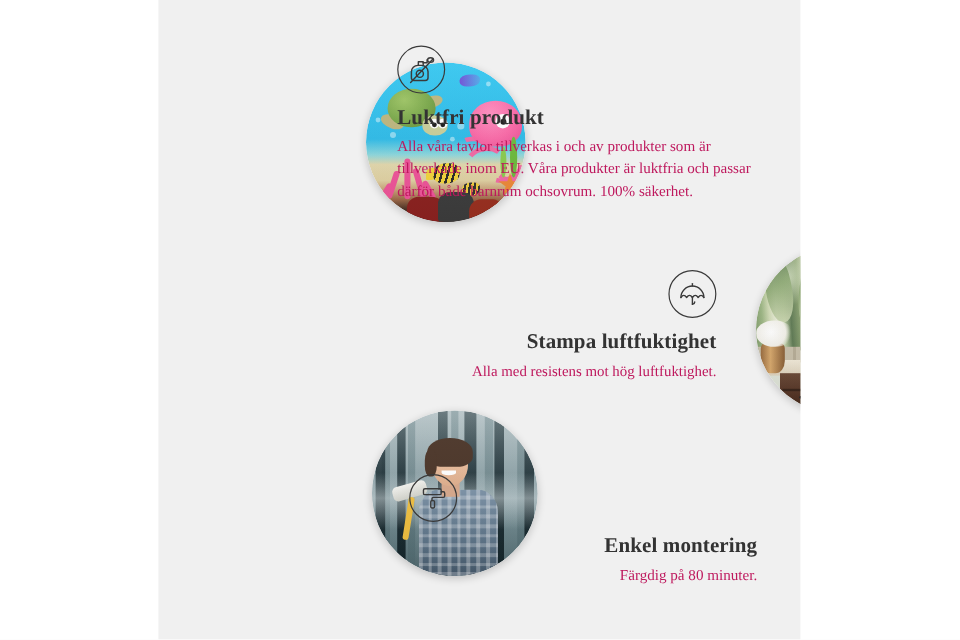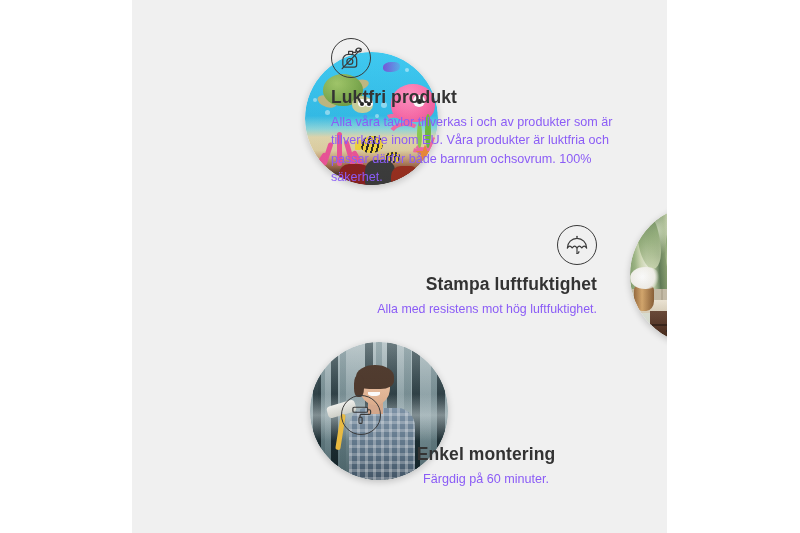--- a/index.html
+++ b/index.html
@@ -23,37 +23,38 @@
 
   
   #panel {
     position: absolute;
     left: 132px;
     top: 0;
     width: 535px;
     height: 533px;
     background: #f0f0f0;
     overflow: hidden;
+    font-family: Liberation Serif, serif;
   }
 
   
   .feature-block {
     position: absolute;
   }
   .feature-title {
     font-size: 17.5px;
     font-weight: 600;
     color: #333333;
     letter-spacing: 0.1px;
     margin: 0 0 4px 0;
     line-height: 1.25;
   }
   .feature-desc {
     font-size: 12.6px;
-    color: #8b5cf6;
+    color: #be185d;
     line-height: 1.47;
     margin: 0;
   }
 
   
   #block-odour {
     left: 199px;
     top: 38px;
     width: 300px;
     text-align: left;
@@ -65,21 +66,21 @@
     width: 320px;
     text-align: right;
   }
   #block-water .feature-desc { font-size: 12.4px; }
 
   
   #block-mount {
     left: 209px;
     top: 395px;
     width: 290px;
-    text-align: center;
+    text-align: right;
   }
 
   
   .icon-circle {
     width: 40px;
     height: 40px;
     border: 1.4px solid #3a3a3a;
     border-radius: 50%;
     display: flex;
     align-items: center;
@@ -502,17 +503,17 @@
 
     <div class="feature-block" id="block-mount">
       <div class="icon-circle">
         <svg width="24" height="24" viewBox="0 0 26 26" fill="none" stroke="#3a3a3a" stroke-width="1.25" stroke-linecap="round" stroke-linejoin="round">
           <rect x="4.2" y="4.6" width="16" height="5.4" rx="1.4"></rect>
           <path d="M20.2 7.3 h1.9 a1.3 1.3 0 0 1 1.3 1.3 v2.5 a1.3 1.3 0 0 1-1.3 1.3 h-8.9 a1.3 1.3 0 0 0-1.3 1.3 v1.5"></path>
           <rect x="10.8" y="15.4" width="3.4" height="6.6" rx="1"></rect>
         </svg>
       </div>
       <h3 class="feature-title">Enkel montering</h3>
-      <p class="feature-desc">Färgdig på 60 minuter.</p>
+      <p class="feature-desc">Färgdig på 80 minuter.</p>
     </div>
 
   </div>
 </div>
 
 </body></html>

